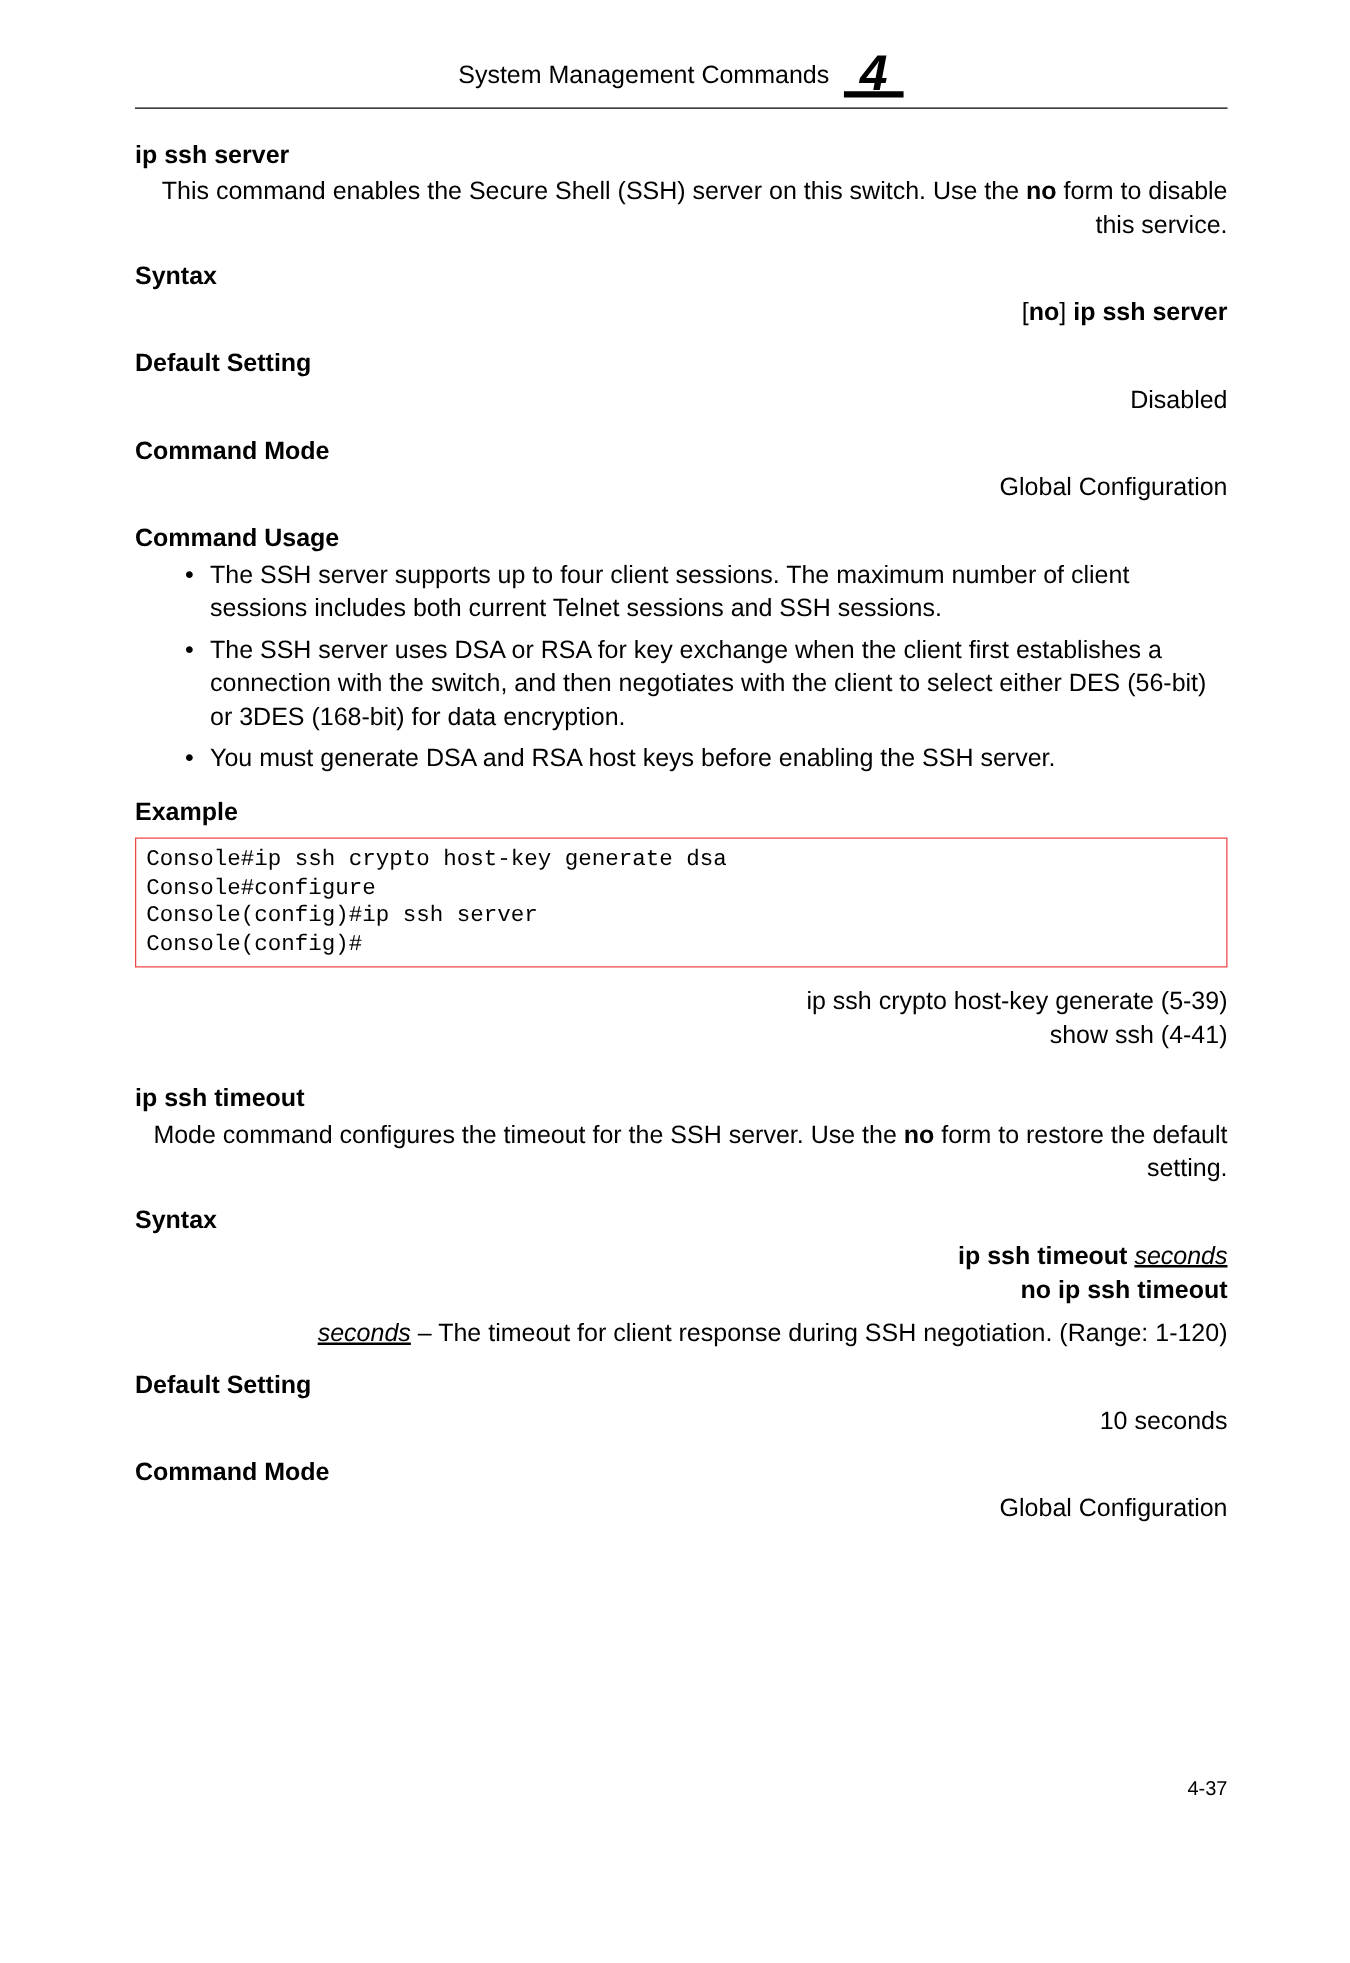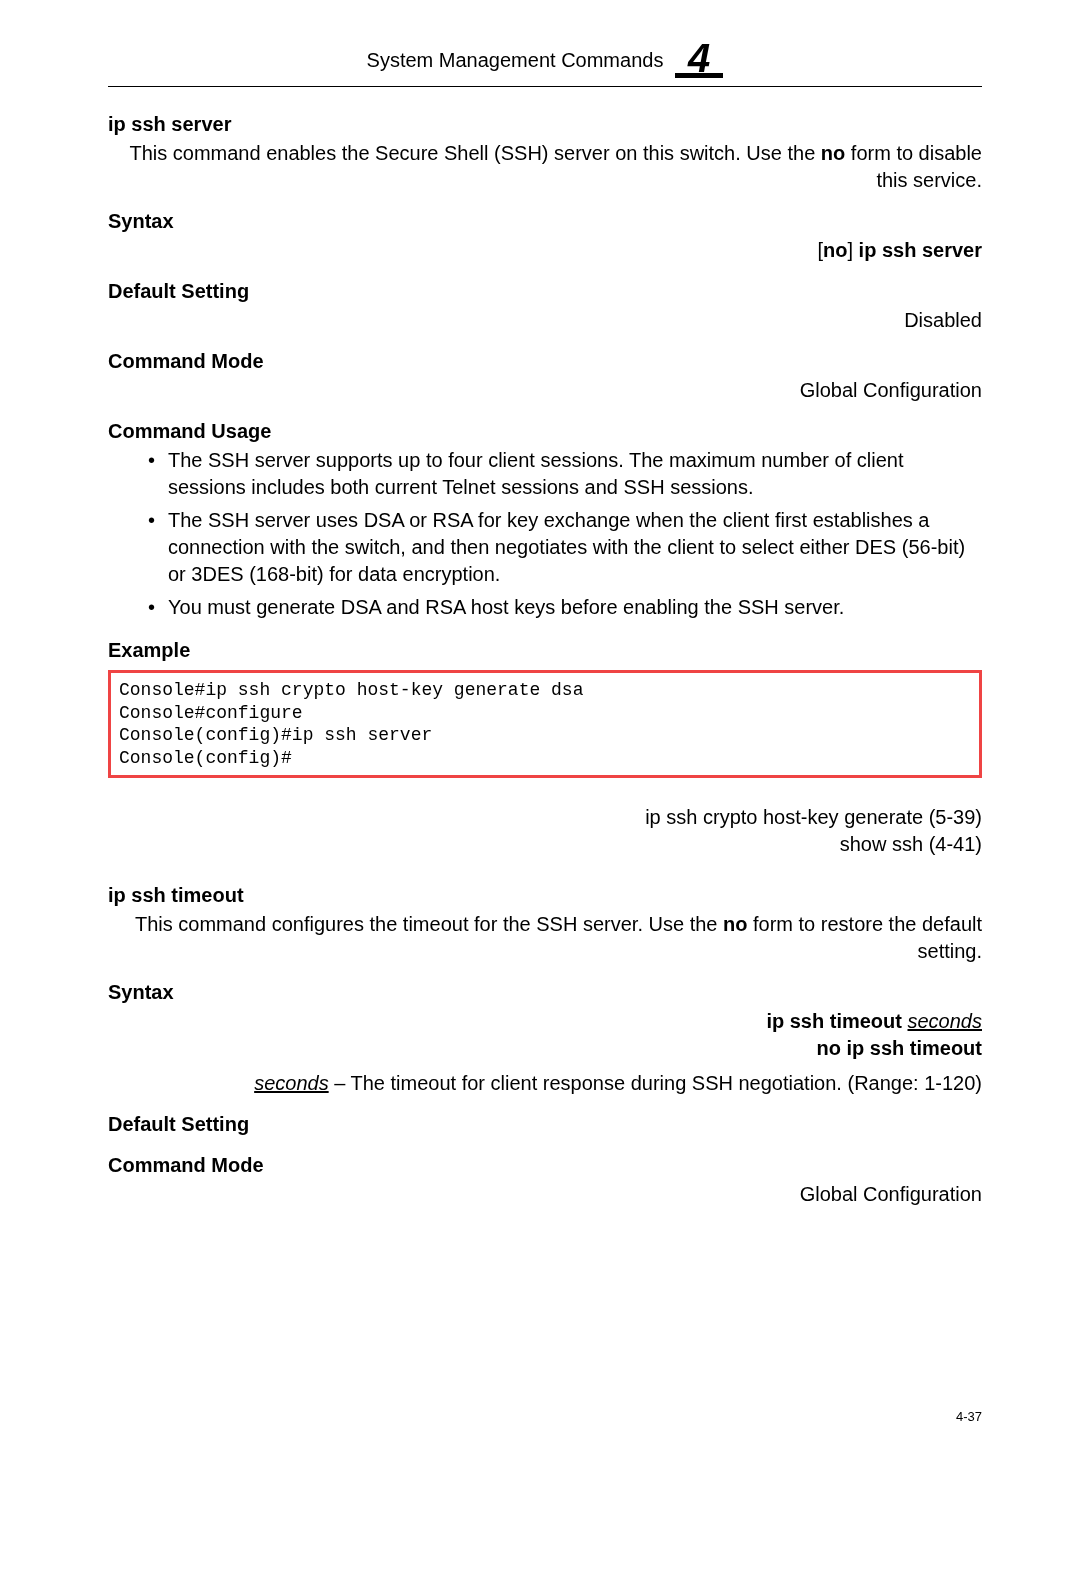--- a/index.html
+++ b/index.html
@@ -65,32 +65,32 @@
     .bullets li::before {
       content: "•";
       position: absolute;
       left: 2px;
       top: 0;
       font-size: 20px;
     }
     .bold { font-weight: bold; }
     .italic { font-style: italic; text-decoration: underline; }
     .codebox {
-      border: 3px solid #ef4444;
+      border: 1px solid #ef4444;
       font-family: "Courier New", Courier, monospace;
       font-size: 18px;
       padding: 6px 8px;
       white-space: pre;
-      margin: 6px 0 26px 0;
+      margin: 6px 0 14px 0;
       line-height: 1.25;
     }
     .footer {
       text-align: right;
       margin-top: 200px;
-      font-size: 13px;
+      font-size: 16px;
     }
   </style>
 </head>
 <body>
 
 <div class="page">
 
   <div class="header">
     <span>System Management Commands</span>
     <span class="chapter-icon">
@@ -130,33 +130,34 @@
   <div class="codebox">Console#ip ssh crypto host-key generate dsa
 Console#configure
 Console(config)#ip ssh server
 Console(config)#</div>
 
   <p class="body-text indent1" style="margin-bottom:0">ip ssh crypto host-key generate (5-39)</p>
   <p class="body-text indent1">show ssh (4-41)</p>
 
   <div class="section-heading" style="margin-top:24px">ip ssh timeout</div>
   <p class="body-text">
-    <span>This command configures the timeout for the SSH server. Use the </span><span class="bold">no</span><span> form to restore the default setting.</span>
+    <span>Mode command configures the timeout for the SSH server. Use the </span><span class="bold">no</span><span> form to restore the default setting.</span>
   </p>
 
   <div class="section-heading">Syntax</div>
   <p class="body-text indent1" style="margin-bottom:0">
     <span class="bold">ip ssh timeout </span><span class="italic">seconds</span>
   </p>
   <p class="body-text indent1 bold">no ip ssh timeout</p>
 
   <p class="body-text indent2">
     <span class="italic">seconds</span><span> – </span><span>The timeout for client response during SSH negotiation. (Range: 1-120)</span>
   </p>
 
   <div class="section-heading">Default Setting</div>
+  <p class="body-text indent1">10 seconds</p>
 
   <div class="section-heading">Command Mode</div>
   <p class="body-text indent1">Global Configuration</p>
 
   <div class="footer">4-37</div>
 
 </div>
 
 </body></html>

